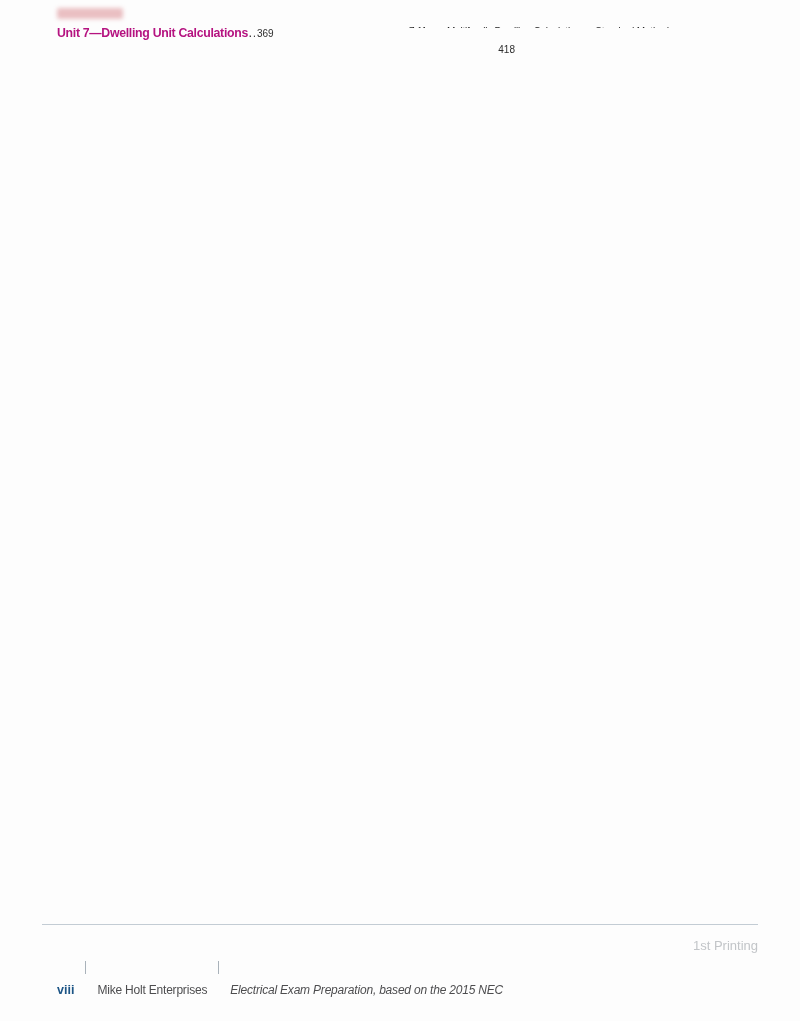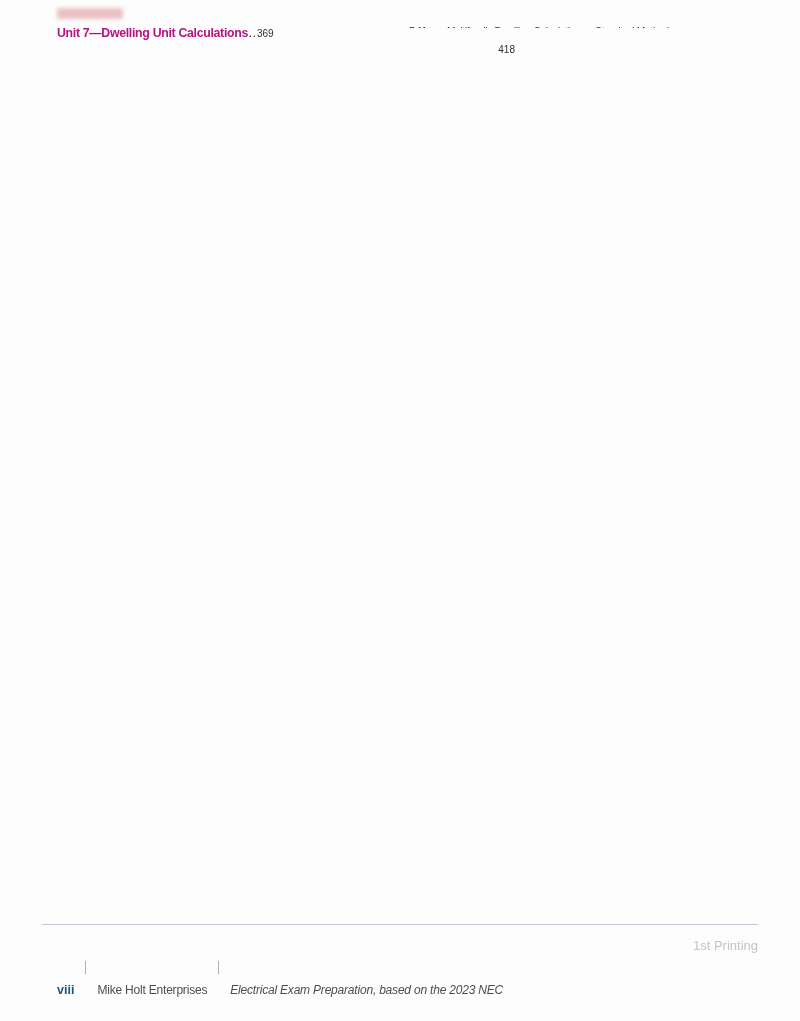--- a/index.html
+++ b/index.html
@@ -91,18 +91,18 @@
         </div>
       </div>
   </div>
 
   <div class="footer">
     <div class="footer-left">
       <span class="footer-pagenum">viii</span>
       <span class="footer-sep"></span>
       <span class="footer-publisher">Mike Holt Enterprises</span>
       <span class="footer-sep"></span>
-      <span class="footer-booktitle">Electrical Exam Preparation, based on the 2023 NEC</span>
+      <span class="footer-booktitle">Electrical Exam Preparation, based on the 2015 NEC</span>
     </div>
     <span class="footer-printing">1st Printing</span>
   </div>
 
 </div>
 
 </body></html>

